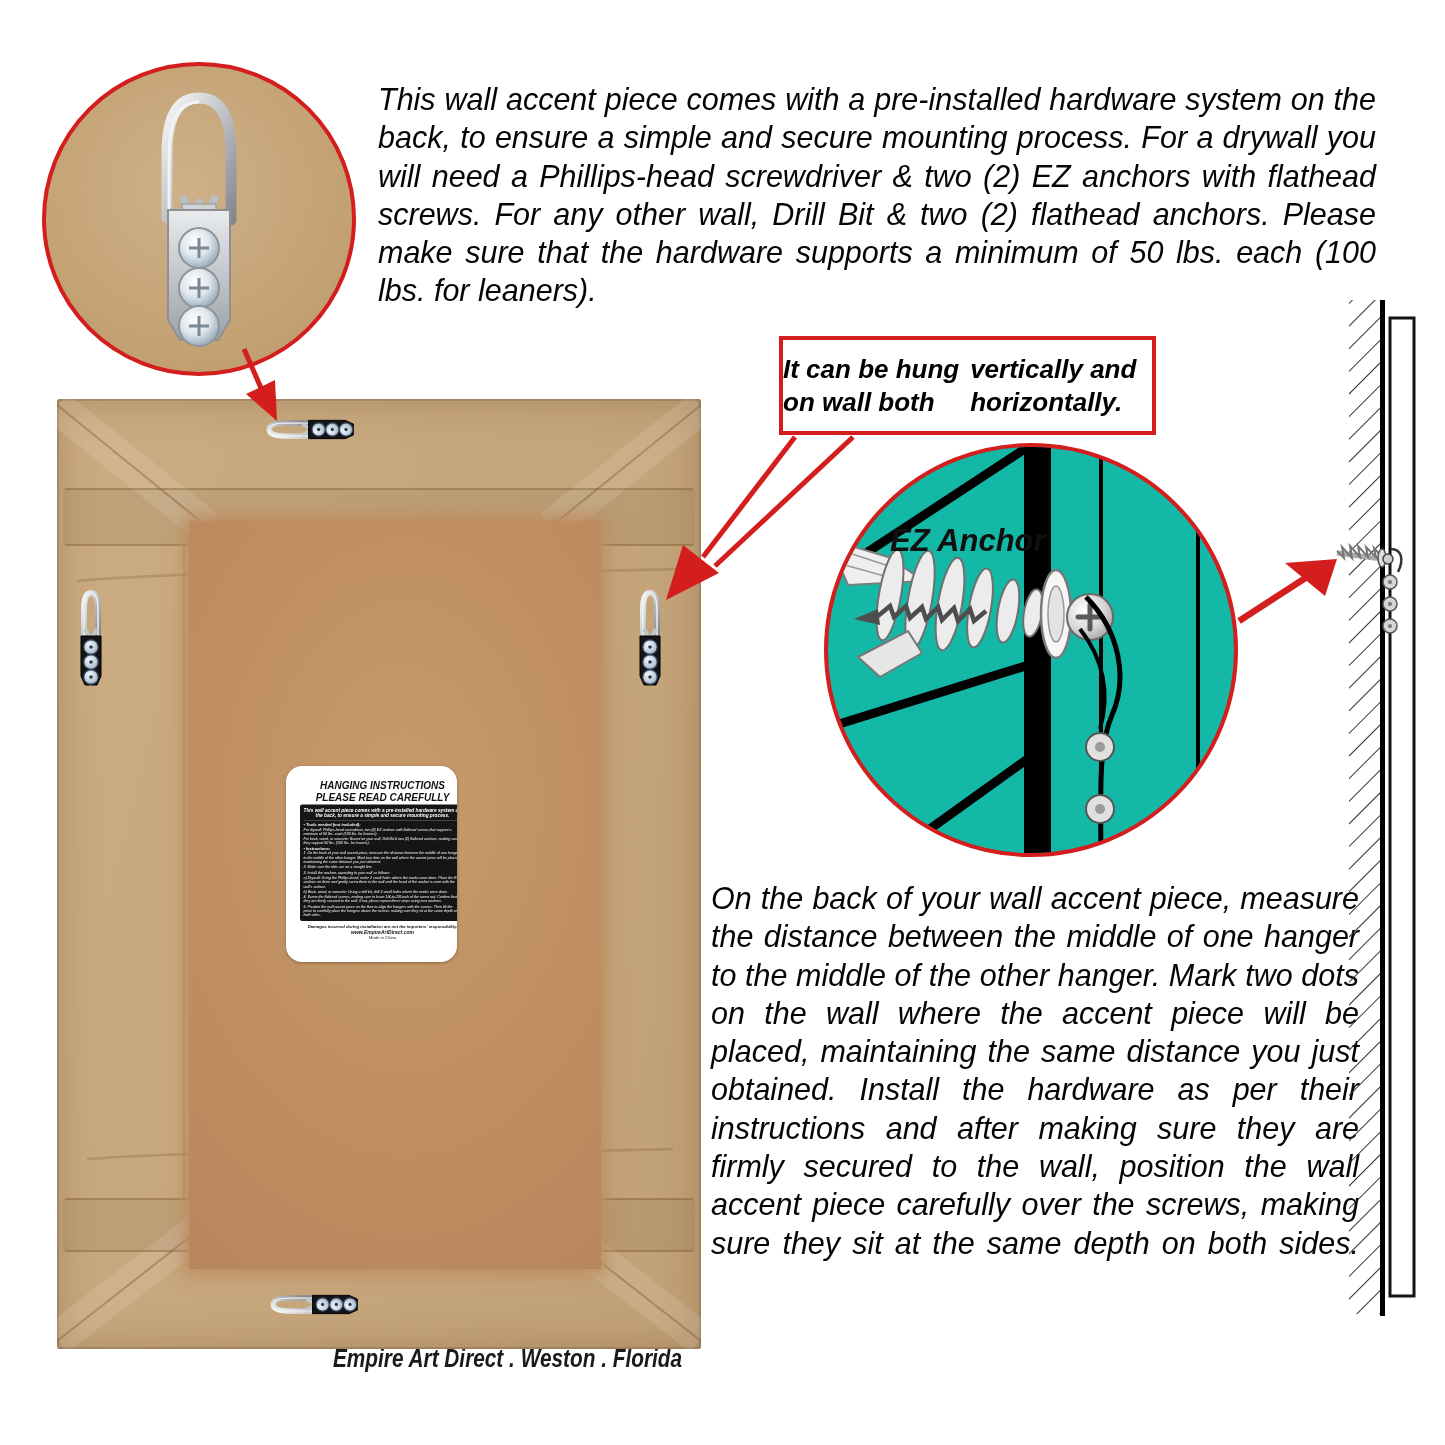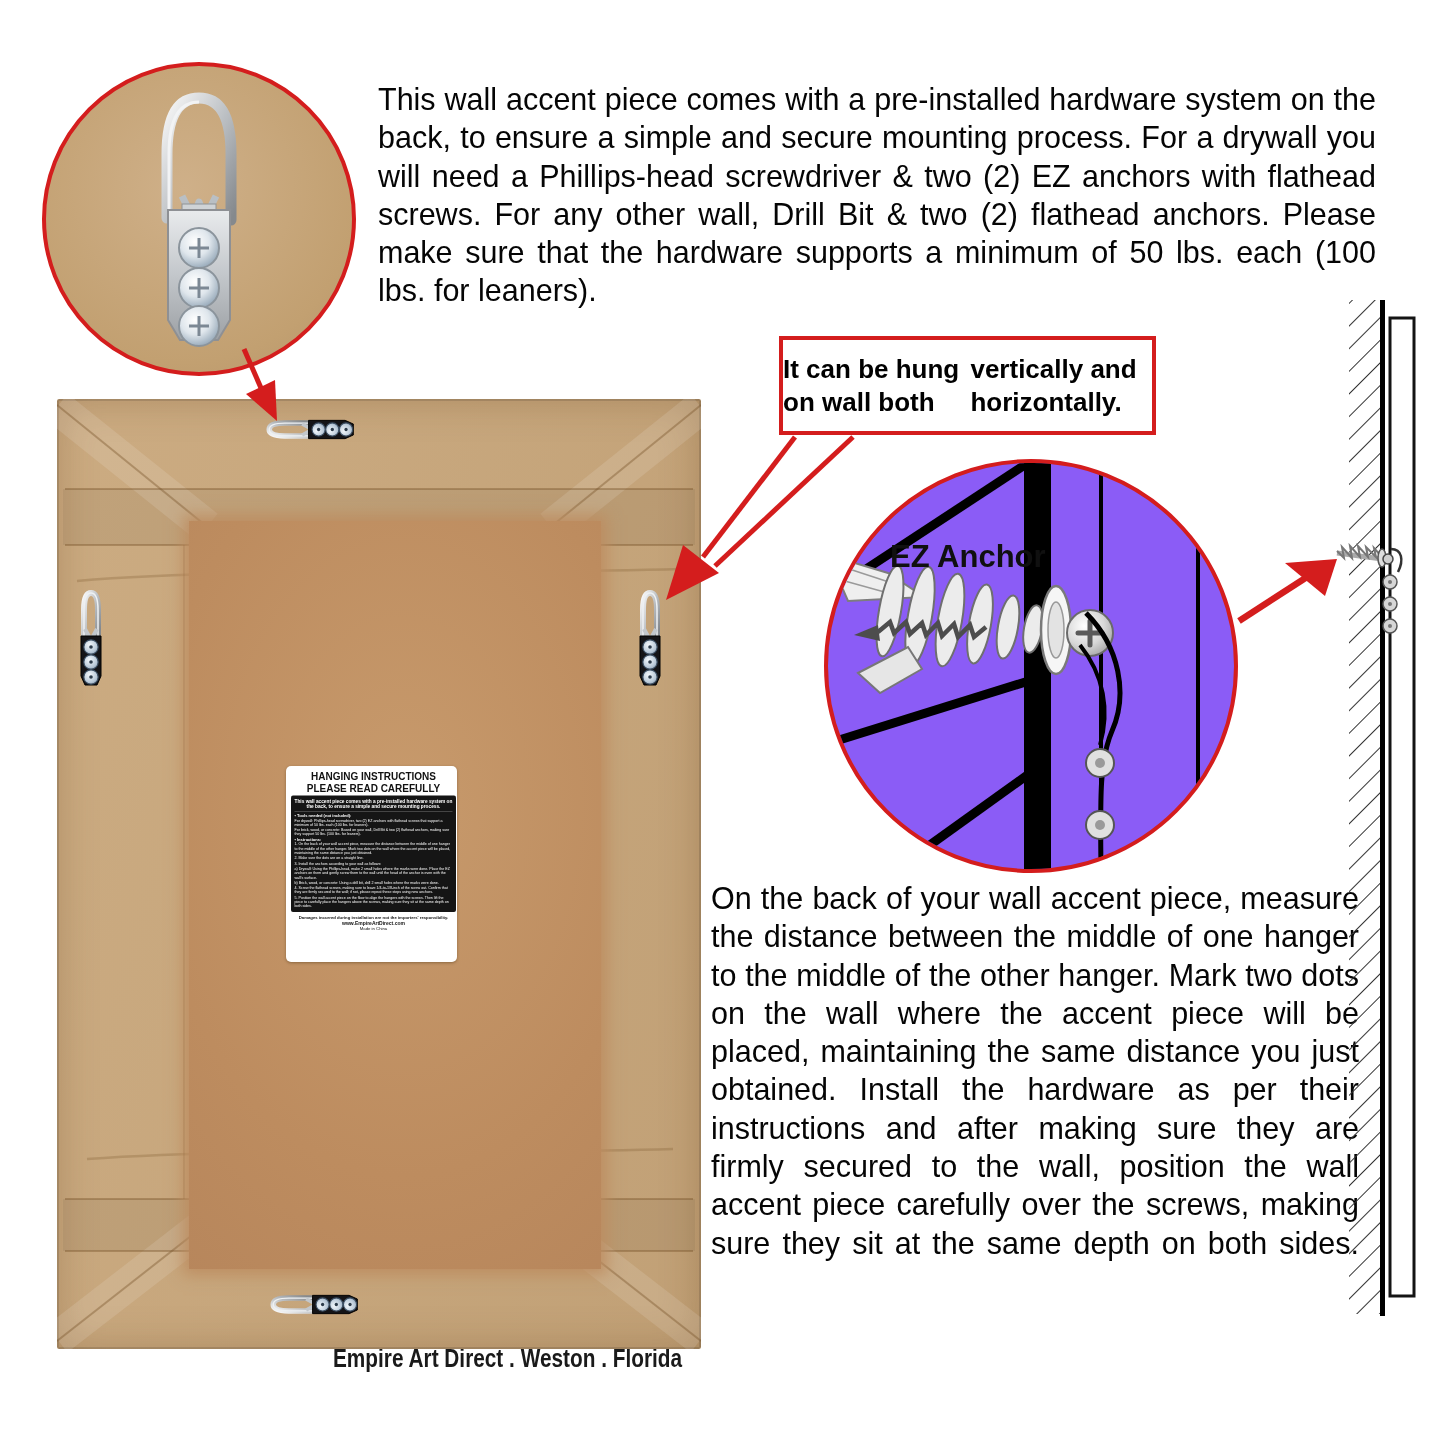--- a/index.html
+++ b/index.html
@@ -1,50 +1,50 @@
 <!DOCTYPE html>
 <html><head>
 <meta charset="utf-8">
 <style>
   html,body{margin:0;padding:0;background:#fff;}
   .stage{position:relative;width:1445px;height:1445px;background:#ffffff;overflow:hidden;
-         font-family:"Liberation Sans",sans-serif;color:#000;}
+         font-family:"Liberation Sans",sans-serif;color:#000;font-style:italic;}
   .abs{position:absolute;}
 
   
   .para{font-size:30.5px;line-height:38.3px;text-align:justify;color:#050505;}
   .para.last-just{text-align-last:justify;}
 
   
   .red-box{left:779px;top:336px;width:377px;height:99px;box-sizing:border-box;
            border:4px solid #d41d1d;background:#fff;display:flex;flex-direction:row;
            justify-content:center;align-items:center;z-index:4;}
   .red-box div{font-size:26px;font-weight:bold;line-height:33px;}
 
   
   .photo-circle{left:42px;top:62px;width:306px;height:306px;border-radius:50%;
     border:4px solid #d41d1d;overflow:hidden;z-index:3;
     background:radial-gradient(circle at 45% 40%, #cfb089, #c2a071 70%, #b6946a);}
 
   
-  .ez-circle{left:824px;top:459px;width:406px;height:406px;border-radius:50%;
-    border:4px solid #d41d1d;overflow:hidden;background:#8b5cf6;z-index:3;}
+  .ez-circle{left:824px;top:443px;width:406px;height:406px;border-radius:50%;
+    border:4px solid #d41d1d;overflow:hidden;background:#14b8a6;z-index:3;}
   .ez-text{left:62px;top:76px;font-size:31px;font-weight:bold;color:#101010;}
 
   
   .frame{left:57px;top:399px;width:644px;height:950px;border-radius:2px;z-index:2;
     background:linear-gradient(105deg, rgba(255,255,255,.05), rgba(0,0,0,.04)), #c9a77b;
     box-shadow:inset 0 0 0 2px rgba(0,0,0,.12), inset 0 0 40px rgba(96,62,24,.28);}
   .mdf{left:132px;top:122px;width:412px;height:748px;
     background:radial-gradient(110% 90% at 52% 38%, #c79a6c 0%, #bd8c5f 55%, #b4835a 100%);
     box-shadow:0 0 14px 6px rgba(189,140,95,.9);}
 
   
-  .label{left:229px;top:367px;width:171px;height:196px;background:#fff;border-radius:5px;
-    box-shadow:0 1px 3px rgba(60,40,10,.4);overflow:hidden;padding:5px;box-sizing:border-box;}
+  .label{left:229px;top:367px;width:171px;height:196px;background:#fff;border-radius:16px;
+    box-shadow:0 1px 3px rgba(60,40,10,.4);overflow:hidden;padding:14px;box-sizing:border-box;}
   .label-scale{width:330px;transform:scale(0.5);transform-origin:0 0;}
   .lbl-title{font-size:20px;font-weight:bold;text-align:center;line-height:23px;color:#111;}
   .lbl-black{background:#151515;color:#fff;border-radius:4px;padding:5px 7px;margin-top:3px;}
   .lbl-intro{font-size:9.5px;font-weight:bold;text-align:center;line-height:11px;
     border-bottom:1px solid #777;padding-bottom:4px;margin-bottom:4px;}
   .lbl-h{font-size:8px;font-weight:bold;line-height:9.5px;margin-top:2px;}
   .lbl-p{font-size:7.2px;line-height:8.6px;margin-bottom:2px;}
   .lbl-disc{font-size:8.5px;font-weight:bold;text-align:center;margin-top:5px;line-height:10px;color:#111;}
   .lbl-web{font-size:10px;font-weight:bold;text-align:center;margin-top:2px;color:#111;}
   .lbl-origin{font-size:8.5px;text-align:center;color:#111;}

